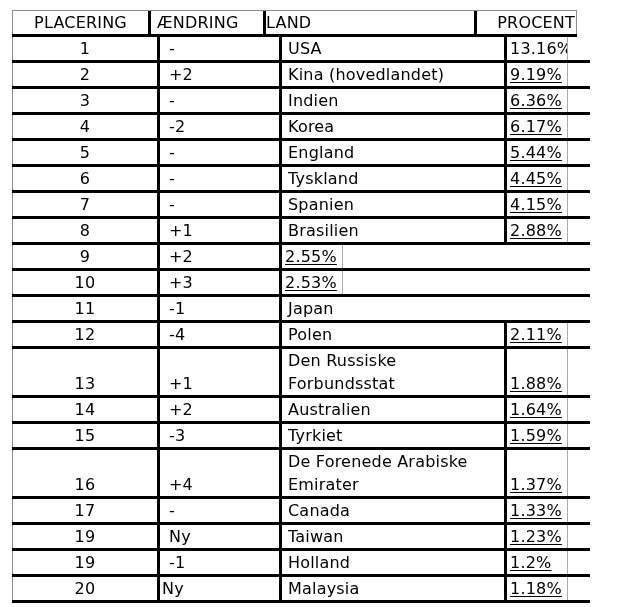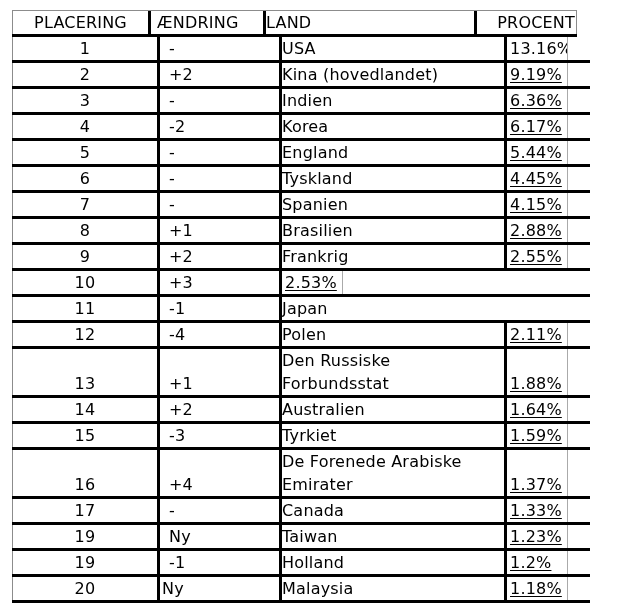--- a/index.html
+++ b/index.html
@@ -49,20 +49,21 @@
   }
   .c2 {
     width: 122px;
     border-left: 3px solid #000000;
     padding-left: 9px;
   }
   .c2.flush { padding-left: 2px; }
   .c3 {
     width: 225px;
     border-left: 3px solid #000000;
+    padding-left: 6px;
     white-space: pre-line;
   }
   .c4 {
     width: 64px;
     border-left: 3px solid #000000;
     border-right: 1px solid #aaaaaa;
     padding-left: 3px;
   }
   .header-row .c4 {
     width: 108px;
@@ -154,21 +155,20 @@
         <div class="cell c1">8</div>
         <div class="cell c2">+1</div>
         <div class="cell c3">Brasilien</div>
         <div class="cell c4">
           <span class="pv squiggle">2.88%</span>
         </div>
       </div>
       <div class="row data-row">
         <div class="cell c1">9</div>
         <div class="cell c2">+2</div>
-        <div class="cell c3">Frankrig</div>
         <div class="cell c4">
           <span class="pv squiggle">2.55%</span>
         </div>
       </div>
       <div class="row data-row">
         <div class="cell c1">10</div>
         <div class="cell c2">+3</div>
         <div class="cell c4">
           <span class="pv squiggle">2.53%</span>
         </div>

